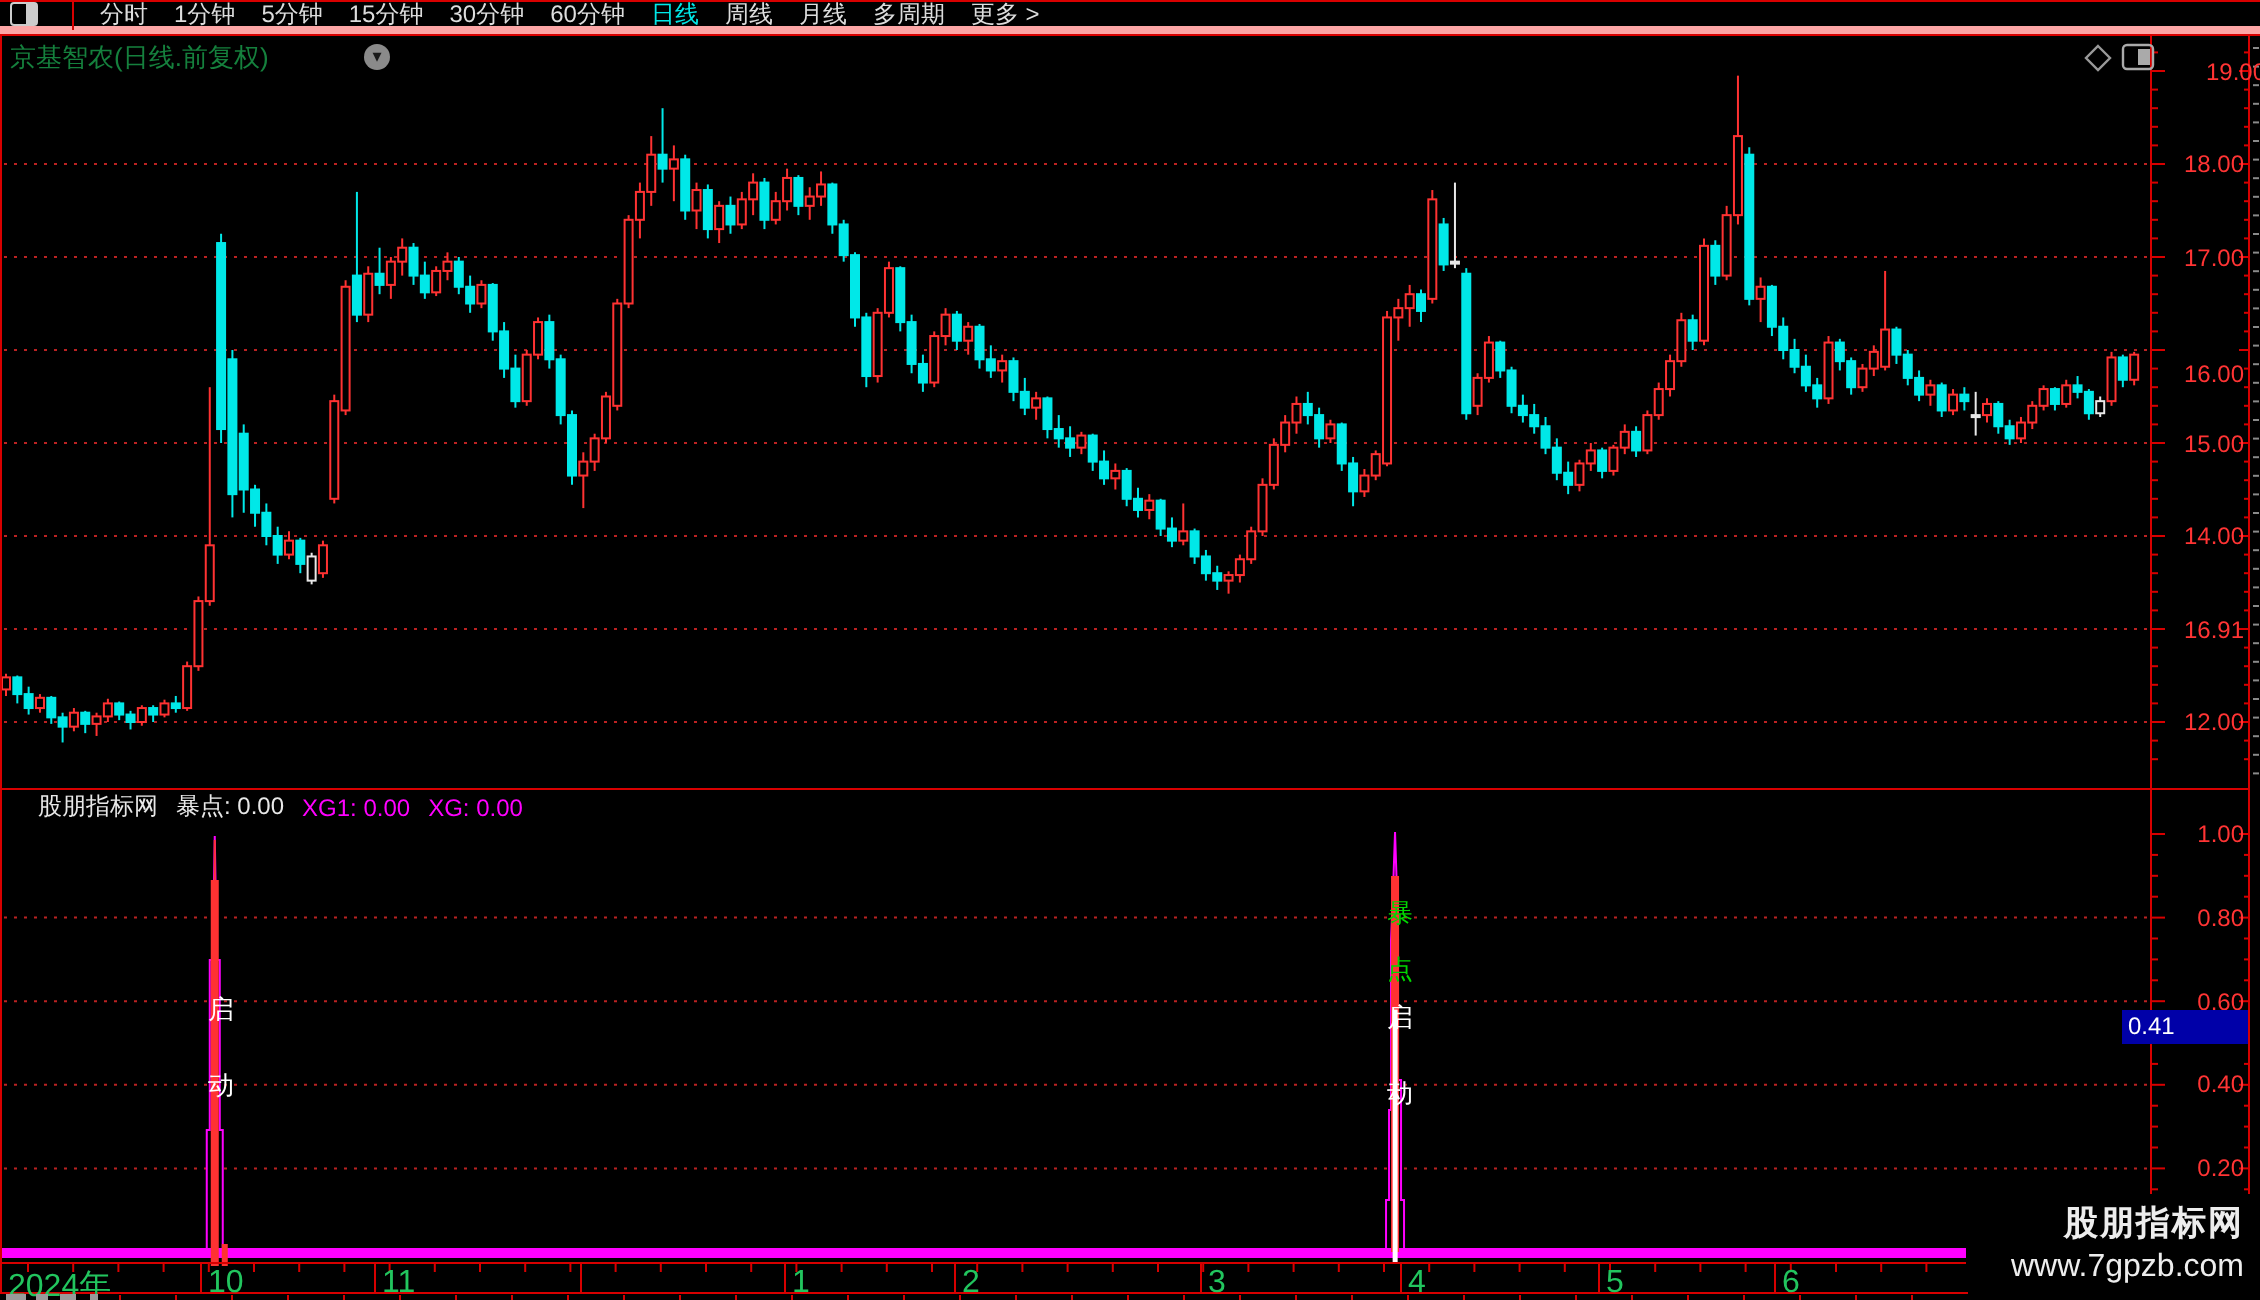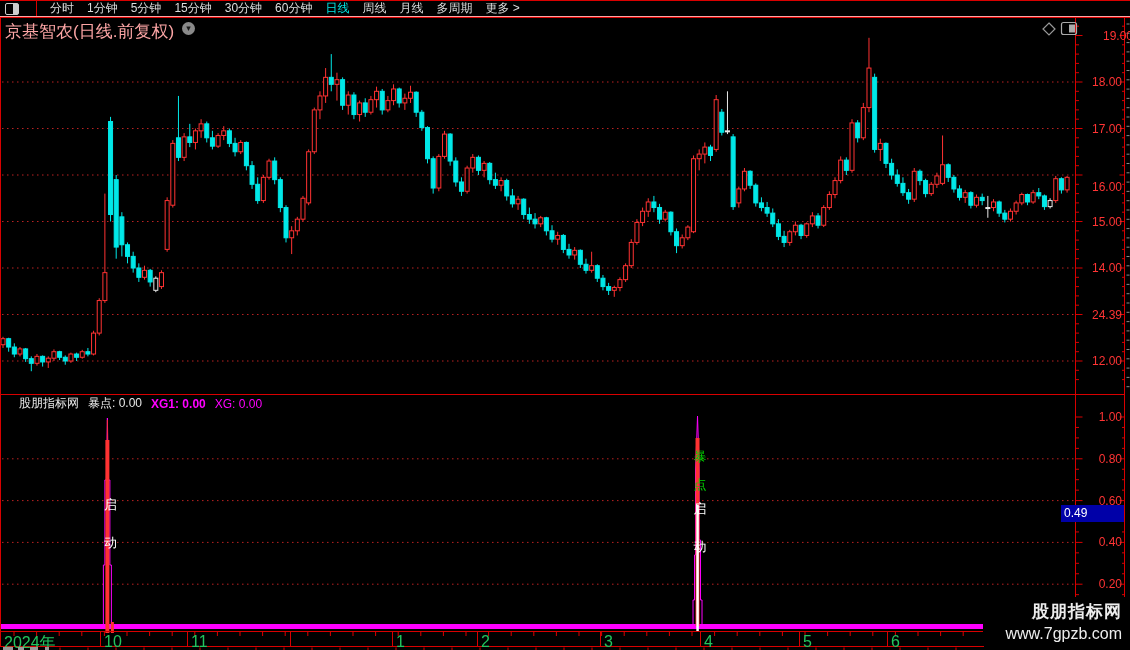--- a/index.html
+++ b/index.html
@@ -1,34 +1,34 @@
 <!DOCTYPE html>
 <html><head>
 <meta charset="utf-8">
 <style>
   html,body{margin:0;padding:0;background:#000;}
   #app{position:relative;width:1130px;height:650px;background:#000;overflow:hidden;
        font-family:"Liberation Sans","DejaVu Sans",sans-serif;}
   #plot{position:absolute;left:0;top:0;z-index:1;}
   
   .topbar{position:absolute;left:0;top:0;width:1130px;height:17px;background:#000;
-          border-top:1px solid #d80000;border-bottom:1px solid #fca5a5;box-sizing:border-box;
+          border-top:1px solid #d80000;border-bottom:4px solid #fca5a5;box-sizing:border-box;
           display:flex;align-items:center;z-index:6;color:#ddd;font-size:12px;}
   .menu-left{display:flex;align-items:center;gap:13px;padding-left:5px;white-space:nowrap;}
   .menu-left .mi{cursor:default;}
   .mi.active{color:#00e8e8;}
   .winicon{width:12px;height:10px;border:1px solid #ccc;border-radius:2px;position:relative;}
   .winicon::after{content:"";position:absolute;right:0;top:0;width:5px;height:10px;background:#ccc;}
   .vsep{width:1px;height:15px;background:#d80000;margin-left:4px;}
   .menu-right{margin-left:auto;display:flex;align-items:stretch;height:15px;white-space:nowrap;}
   .menu-right .mi{padding:0 7px;border-left:1px solid #d80000;display:flex;align-items:center;}
   .menu-right .mi:last-child{border-right:1px solid #d80000;}
   .mi.hl{background:#d40000;color:#fff;}
   
-  .titlebar{position:absolute;left:5px;top:20px;color:#fca5a5;font-size:17px;z-index:5;}
+  .titlebar{position:absolute;left:5px;top:20px;color:#15803d;font-size:13px;z-index:5;}
   .circle-icon{position:absolute;width:13px;height:13px;background:#8a8a8a;border-radius:50%;
                color:#1a1a1a;font-size:9px;line-height:12px;text-align:center;z-index:5;}
   .ind-header{position:absolute;left:2px;top:396px;height:15px;display:flex;align-items:center;
               gap:9px;font-size:12px;z-index:5;white-space:nowrap;}
   .ind-header .src{color:#e8e8e8;margin-left:17px;}
   
   .axlabel{position:absolute;width:45px;text-align:right;color:#ff3434;font-size:12px;z-index:3;}
   .datelabel{position:absolute;top:633px;color:#22c55e;font-size:16px;z-index:3;}
   .badge{position:absolute;left:1061px;top:505px;width:63px;height:17px;background:#0000a8;
          color:#fff;font-size:12px;line-height:17px;padding-left:3px;box-sizing:border-box;z-index:4;}
@@ -721,37 +721,37 @@
   </div>
 
   <div class="titlebar">京基智农(日线.前复权)</div>
   <div class="circle-icon" style="left:182px;top:22px;">▾</div>
 
   <div class="ind-header">
 
     <span class="src">股朋指标网</span>
 
   <span style="color: rgb(232, 232, 232);">暴点: 0.00</span>
-      <span style="color: rgb(255, 0, 255); font-weight: bold;">XG1: 0.00</span>
+      <span style="color: rgb(255, 0, 255);">XG1: 0.00</span>
       <span style="color: rgb(255, 0, 255);">XG: 0.00</span>
     </div>
 
-  <div class="badge">0.49</div>
+  <div class="badge">0.41</div>
 
   <div class="wmpatch">
     <div class="wm1">股朋指标网</div>
     <div class="wm2">www.7gpzb.com</div>
   </div>
 <div class="axlabel" style="left: 1077px; top: 28.5px; margin-left: 11px;">19.00</div>
     <div class="axlabel" style="left: 1077px; top: 75px;">18.00</div>
     <div class="axlabel" style="left: 1077px; top: 121.5px;">17.00</div>
     <div class="axlabel" style="left: 1077px; top: 180px;">16.00</div>
     <div class="axlabel" style="left: 1077px; top: 214.5px;">15.00</div>
     <div class="axlabel" style="left: 1077px; top: 261px;">14.00</div>
-    <div class="axlabel" style="left: 1077px; top: 307.5px;">24.39</div>
+    <div class="axlabel" style="left: 1077px; top: 307.5px;">16.91</div>
     <div class="axlabel" style="left: 1077px; top: 354px;">12.00</div>
     <div class="axlabel" style="left: 1077px; top: 410px;">1.00</div>
     <div class="axlabel" style="left: 1077px; top: 451.8px;">0.80</div>
     <div class="axlabel" style="left: 1077px; top: 493.6px;">0.60</div>
     <div class="axlabel" style="left: 1077px; top: 535.4px;">0.40</div>
     <div class="axlabel" style="left: 1077px; top: 577.2px;">0.20</div>
     <div class="datelabel" style="left: 4px;">2024年</div>
     <div class="datelabel" style="left: 104px;">10</div>
     <div class="datelabel" style="left: 191px;">11</div>
     <div class="datelabel" style="left: 294px; margin-top: 36px;">12</div>

